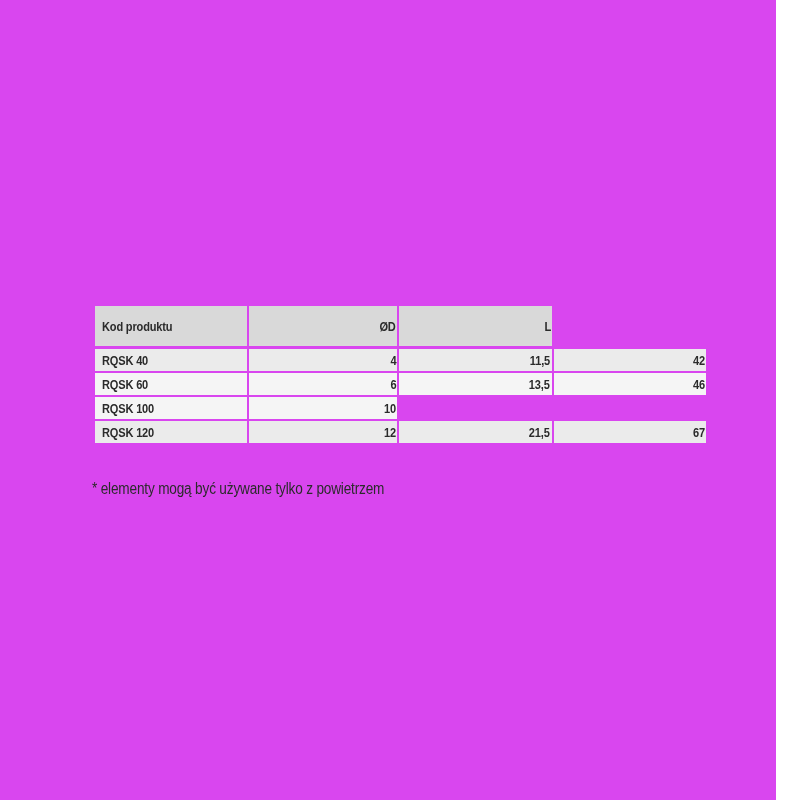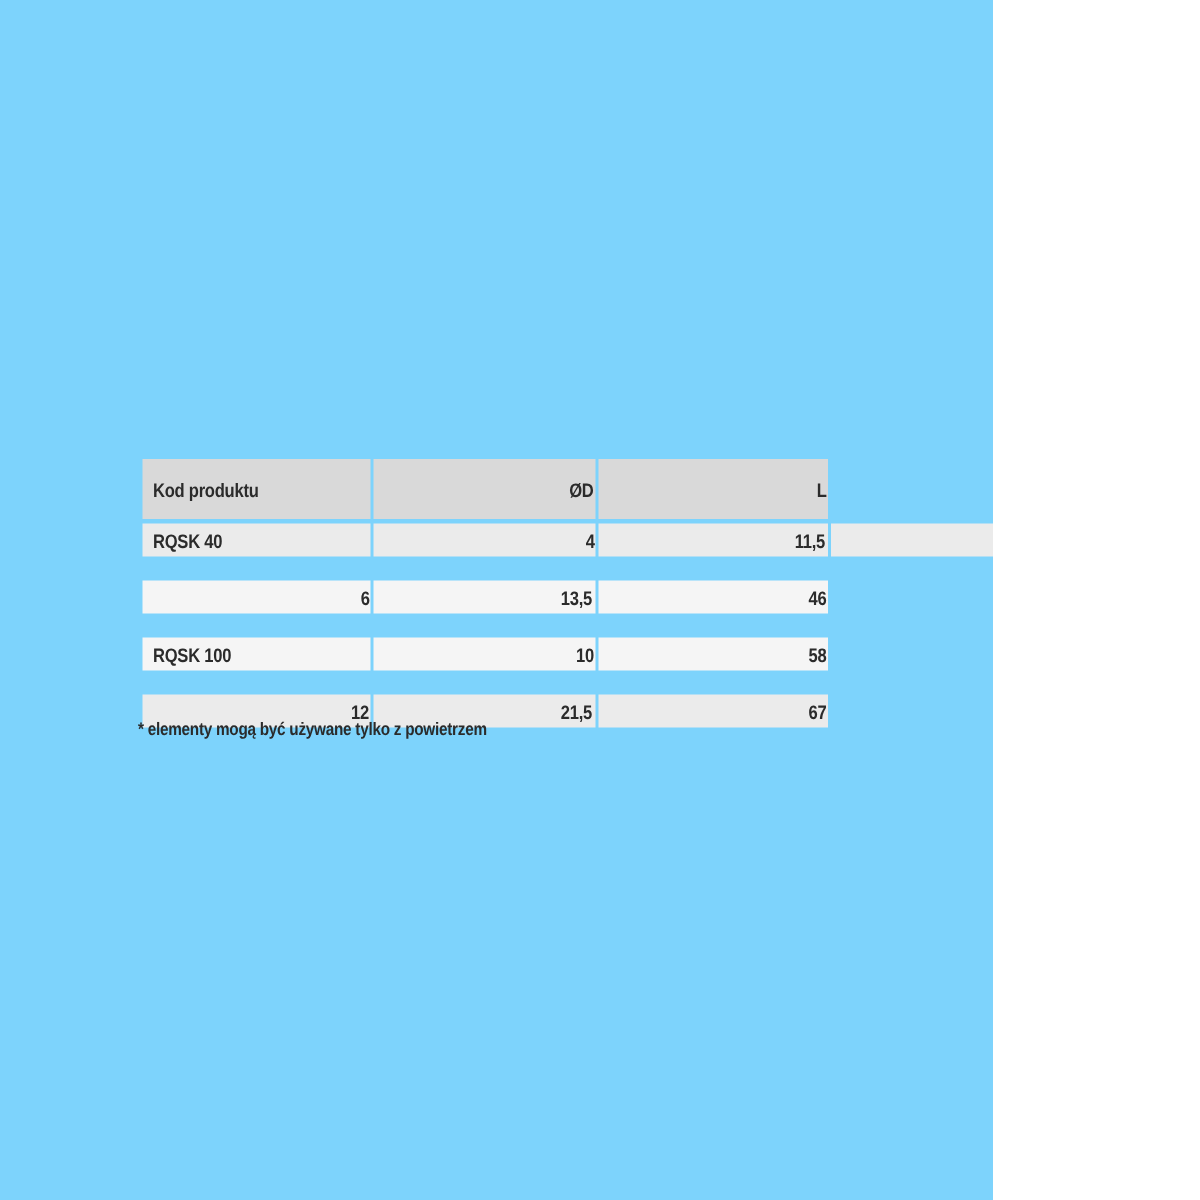--- a/index.html
+++ b/index.html
@@ -3,36 +3,36 @@
 <meta charset="utf-8">
 <style>
   html, body {
     margin: 0;
     padding: 0;
     background: #ffffff;
     font-family: "Liberation Sans", sans-serif;
   }
   .canvas {
     position: relative;
-    width: 662px;
+    width: 776px;
     height: 800px;
-    background: #7dd3fc;
+    background: #d946ef;
     overflow: hidden;
   }
   .spec-table {
     position: absolute;
     left: 95px;
     top: 306px;
     width: 611px;
   }
   .trow {
     display: grid;
     grid-template-columns: 152px 148px 153px 152px;
     column-gap: 2px;
-    margin-bottom: 16px;
+    margin-bottom: 2px;
   }
   .thead {
     margin-bottom: 3px;
   }
   .thead .cell {
     height: 40px;
     background: #d9d9d9;
   }
   .drow .cell {
     height: 22px;
@@ -60,22 +60,22 @@
     white-space: nowrap;
   }
   .left .cond,
   .footnote .cond {
     transform-origin: left center;
   }
   .footnote {
     position: absolute;
     left: 92px;
     top: 479px;
-    font-size: 12px;
-    font-weight: 700;
+    font-size: 16px;
+    font-weight: 400;
     color: #2b2b2b;
     line-height: 1.2;
   }
 </style>
 </head>
 <body>
 
 <div class="canvas">
 
   <div class="spec-table">
@@ -101,45 +101,48 @@
       </div>
       <div class="cell">
         <span class="cond">11,5</span>
       </div>
       <div class="cell">
         <span class="cond">42</span>
       </div>
     </div>
 
     <div class="trow drow row-even">
+      <div class="cell left">
+        <span class="cond">RQSK 60</span>
+      </div>
       <div class="cell">
         <span class="cond">6</span>
       </div>
       <div class="cell">
         <span class="cond">13,5</span>
       </div>
       <div class="cell">
         <span class="cond">46</span>
       </div>
     </div>
 
 
     <div class="trow drow row-even">
       <div class="cell left">
         <span class="cond">RQSK 100</span>
       </div>
       <div class="cell">
         <span class="cond">10</span>
       </div>
-      <div class="cell">
-        <span class="cond">58</span>
-      </div>
     </div>
 
     <div class="trow drow row-odd">
+      <div class="cell left">
+        <span class="cond">RQSK 120</span>
+      </div>
       <div class="cell">
         <span class="cond">12</span>
       </div>
       <div class="cell">
         <span class="cond">21,5</span>
       </div>
       <div class="cell">
         <span class="cond">67</span>
       </div>
     </div>

